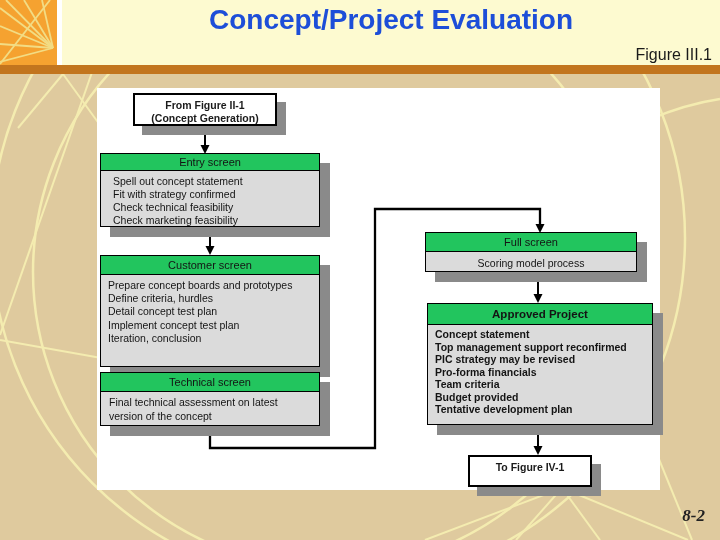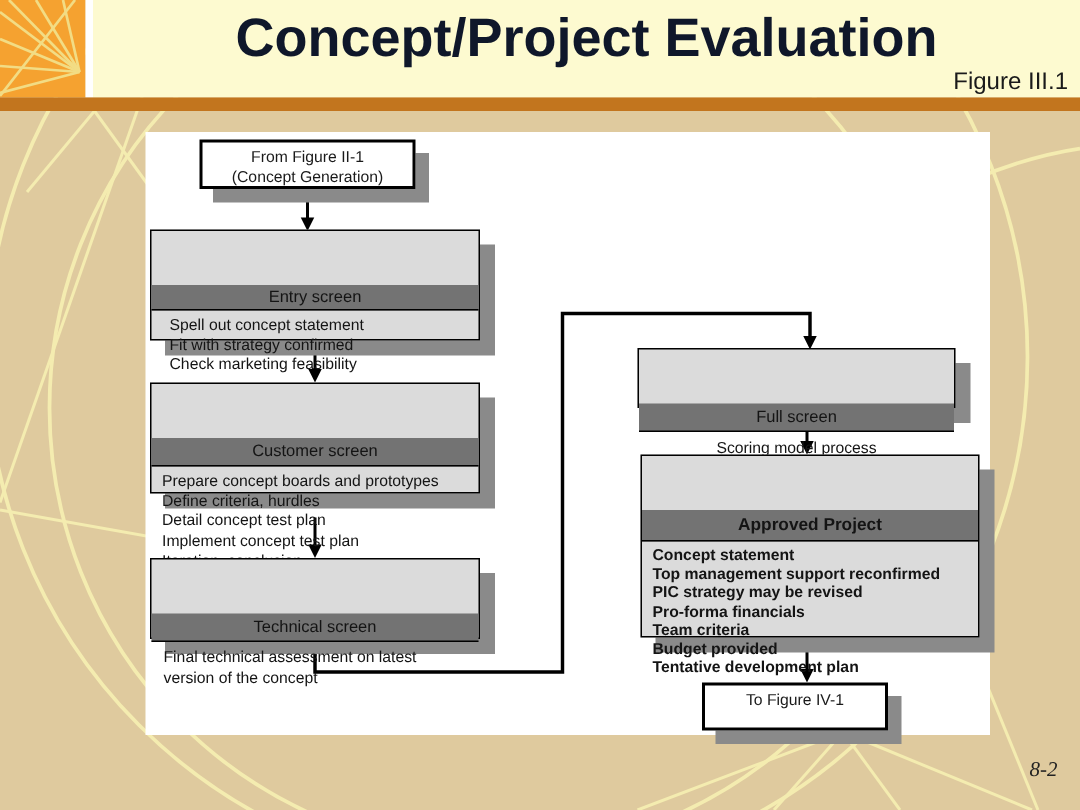--- a/index.html
+++ b/index.html
@@ -7,63 +7,63 @@
        font-family:"Liberation Sans",sans-serif;position:relative;}
   .slide{position:absolute;inset:0;width:720px;height:540px;}
 
   .decor{position:absolute;left:0;top:0;z-index:0;}
 
   .corner{position:absolute;left:0;top:0;width:57px;height:65px;background:#F5A230;z-index:1;}
   .corner-gap{position:absolute;left:57px;top:0;width:5px;height:65px;background:#FFFFFF;z-index:1;}
 
   .banner{position:absolute;left:62px;top:0;width:658px;height:65px;background:#FDFAD0;z-index:1;}
   .title{position:absolute;left:0;top:4px;width:100%;text-align:center;
-         font-size:36px;font-weight:bold;color:#0f172a;letter-spacing:0px;}
+         font-size:28px;font-weight:bold;color:#1d4ed8;letter-spacing:0px;}
   .figure-label{position:absolute;right:8px;bottom:1px;font-size:16px;color:#1A1A1A;}
 
   .divider{position:absolute;left:0;top:65px;width:720px;height:9px;background:#C2751E;z-index:1;}
 
   .panel{position:absolute;left:97px;top:88px;width:563px;height:402px;background:#FFFFFF;z-index:1;}
   .connectors{position:absolute;left:0;top:0;z-index:2;}
 
   .wbox{position:absolute;background:#FFFFFF;border:2px solid #000;
         box-shadow:9px 9px 0 0 #8A8A8A;z-index:3;text-align:center;
-        font-size:10.5px;line-height:13px;color:#1A1A1A;padding-top:4px;box-sizing:border-box;}
+        font-size:10.5px;line-height:13px;color:#1A1A1A;padding-top:4px;box-sizing:border-box;font-weight:bold;}
   .from-box{left:36px;top:5px;width:144px;height:33px;}
   .to-box{left:371px;top:367px;width:124px;height:32px;}
 
   .screen{position:absolute;border:1.5px solid #000;box-shadow:10px 10px 0 0 #8A8A8A;
           z-index:3;box-sizing:border-box;background:#DBDBDB;color:#141414;}
-  .hdr{background:#737373;border-bottom:1.5px solid #000;text-align:center;
-       font-size:11px;display:flex;align-items:center;justify-content:center;margin-top:36px;}
+  .hdr{background:#22c55e;border-bottom:1.5px solid #000;text-align:center;
+       font-size:11px;display:flex;align-items:center;justify-content:center;}
   .bdy{font-size:10.5px;}
   .row{white-space:nowrap;}
 
   .entry{left:3px;top:65px;width:220px;height:74px;}
   .entry .hdr{height:16px;}
   .entry .bdy{padding:4px 0 0 12px;line-height:13px;}
 
-  .customer{left:3px;top:167px;width:220px;height:74px;}
+  .customer{left:3px;top:167px;width:220px;height:112px;}
   .customer .hdr{height:18px;}
   .customer .bdy{padding:4px 0 0 7px;line-height:13.2px;}
 
   .technical{left:3px;top:284px;width:220px;height:54px;}
   .technical .hdr{height:18px;}
   .technical .bdy{padding:4px 8px 0 8px;line-height:13.5px;}
 
   .full{left:328px;top:144px;width:212px;height:40px;}
   .full .hdr{height:18px;}
   .full .bdy{height:22px;display:flex;align-items:center;justify-content:center;}
 
   .approved{left:330px;top:215px;width:226px;height:122px;}
   .approved .hdr{height:20px;font-weight:bold;font-size:11.5px;}
   .approved .bdy{padding:3px 0 0 7px;line-height:12.5px;font-weight:bold;}
 
   .pagenum{position:absolute;right:15px;top:506px;font-family:"Liberation Serif",serif;
-           font-style:italic;font-size:14px;color:#222;z-index:2;}
+           font-style:italic;font-size:17px;color:#222;z-index:2;font-weight:bold;}
 </style>
 </head>
 <body>
 
 <div class="slide">
 
   <svg class="decor" width="720" height="540" viewBox="0 0 720 540">
     <g stroke="#F4ECB0" fill="none">
       <circle cx="330" cy="272" r="297" stroke-width="2.5"></circle>
       <circle cx="338" cy="238" r="347" stroke-width="2.5"></circle>
@@ -127,20 +127,21 @@
     <div class="wbox from-box">
       <div>From Figure II-1</div>
       <div>(Concept Generation)</div>
     </div>
 
     <div class="screen entry">
       <div class="hdr">Entry screen</div>
       <div class="bdy">
         <div class="row">Spell out concept statement</div>
         <div class="row">Fit with strategy confirmed</div>
+        <div class="row">Check technical feasibility</div>
         <div class="row">Check marketing feasibility</div>
       </div>
     </div>
 
     <div class="screen customer">
       <div class="hdr">Customer screen</div>
       <div class="bdy">
         <div class="row">Prepare concept boards and prototypes</div>
         <div class="row">Define criteria, hurdles</div>
         <div class="row">Detail concept test plan</div>

